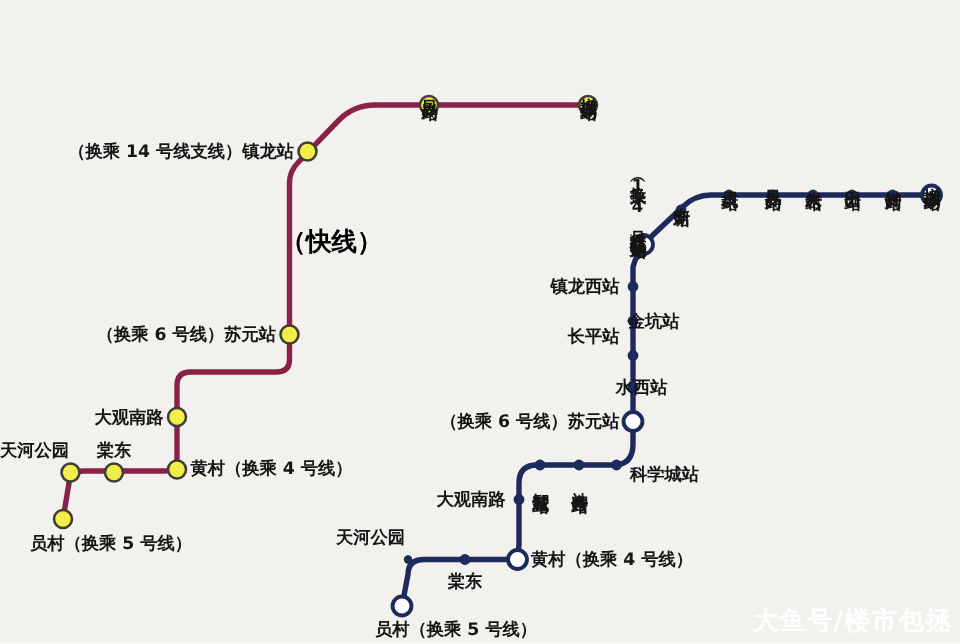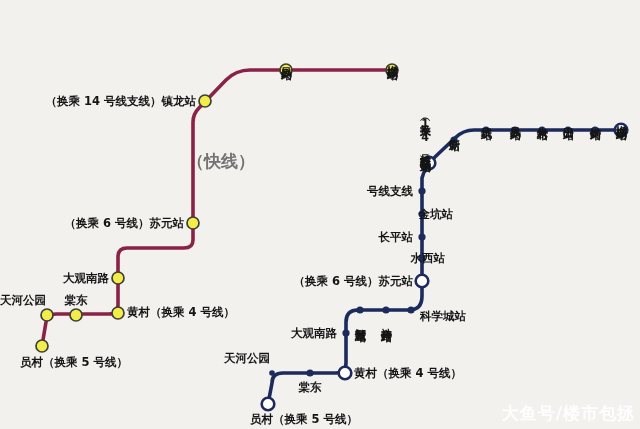--- a/index.html
+++ b/index.html
@@ -12,21 +12,21 @@
   .labels{position:absolute;left:0;top:0;width:640px;height:317px;}
   .lbl{
     position:absolute;font-weight:700;font-size:11.5px;color:#151515;
     white-space:nowrap;line-height:1.05;
   }
   .lbl.v{
     writing-mode:vertical-rl;text-orientation:upright;
     font-size:11px;letter-spacing:1px;line-height:1;
   }
   .line-name{position:absolute;font-weight:700;white-space:nowrap;}
-  .line-name.express{left:221px;top:161px;transform:translate(-50%,-50%);font-size:17px;color:#737373;}
+  .line-name.express{left:221px;top:161px;transform:translate(-50%,-50%);font-size:17px;color:#000000;}
   .line-name.local{left:460px;top:214px;transform:translate(-50%,-50%);font-size:17px;color:#1c2a5c;}
   .watermark{
     position:absolute;right:5px;bottom:4px;
     font-size:17px;font-weight:700;letter-spacing:1px;
     color:rgba(255,255,255,0.92);
   }
 </style>
 </head>
 <body>
 
@@ -76,23 +76,23 @@
       <div class="lbl" style="left: 23px; top: 306px; transform: translate(-50%, -100%);">天河公园</div>
       <div class="lbl" style="left: 74px; top: 356px; transform: translate(-50%, 0px);">员村（换乘 5 号线）</div>
       <div class="lbl v" style="left: 621px; top: 121px; transform: translate(-50%, -100%);">增城广场站</div>
       <div class="lbl v" style="left: 595px; top: 121px; transform: translate(-50%, -100%);">钟岗站</div>
       <div class="lbl v" style="left: 568px; top: 121px; transform: translate(-50%, -100%);">山田站</div>
       <div class="lbl v" style="left: 542px; top: 121px; transform: translate(-50%, -100%);">朱村站</div>
       <div class="lbl v" style="left: 515px; top: 121px; transform: translate(-50%, -100%);">凤岗站</div>
       <div class="lbl v" style="left: 486px; top: 121px; transform: translate(-50%, -100%);">坑贝站</div>
       <div class="lbl v" style="left: 454px; top: 132px; transform: translate(-50%, -100%);">中新站</div>
       <div class="lbl v" style="left: 425px; top: 153px; transform: translate(-50%, -100%);">（换乘14号线支线）镇龙站</div>
-      <div class="lbl" style="left: 413px; top: 191px; transform: translate(-100%, -50%);">号线支线</div>
+      <div class="lbl" style="left: 413px; top: 191px; transform: translate(-100%, -50%);">镇龙西站</div>
       <div class="lbl" style="left: 413px; top: 214px; transform: translate(-100%, -50%); margin-left: 40px;">金坑站</div>
-      <div class="lbl" style="left: 413px; top: 237px; transform: translate(-100%, -50%); text-align: right;">长平站</div>
+      <div class="lbl" style="left: 413px; top: 224px; transform: translate(-100%, -50%); text-align: right;">长平站</div>
       <div class="lbl" style="left: 413px; top: 258px; transform: translate(-100%, -50%); margin-left: 32px;">水西站</div>
       <div class="lbl" style="left: 413px; top: 281px; transform: translate(-100%, -50%);">（换乘 6 号线）苏元站</div>
       <div class="lbl" style="left: 420px; top: 316px; transform: translate(0px, -50%); text-align: right;">科学城站</div>
       <div class="lbl v" style="left: 386px; top: 319px; transform: translate(-50%, 0px);">神舟路站</div>
       <div class="lbl v" style="left: 360px; top: 319px; transform: translate(-50%, 0px);">智慧城站</div>
       <div class="lbl" style="left: 337px; top: 333px; transform: translate(-100%, -50%);">大观南路</div>
       <div class="lbl" style="left: 354px; top: 373px; transform: translate(0px, -50%);">黄村（换乘 4 号线）</div>
       <div class="lbl" style="left: 310px; top: 381px; transform: translate(-50%, 0px);">棠东</div>
       <div class="lbl" style="left: 247px; top: 364px; transform: translate(-50%, -100%);">天河公园</div>
       <div class="lbl" style="left: 304px; top: 413px; transform: translate(-50%, 0px);">员村（换乘 5 号线）</div>

